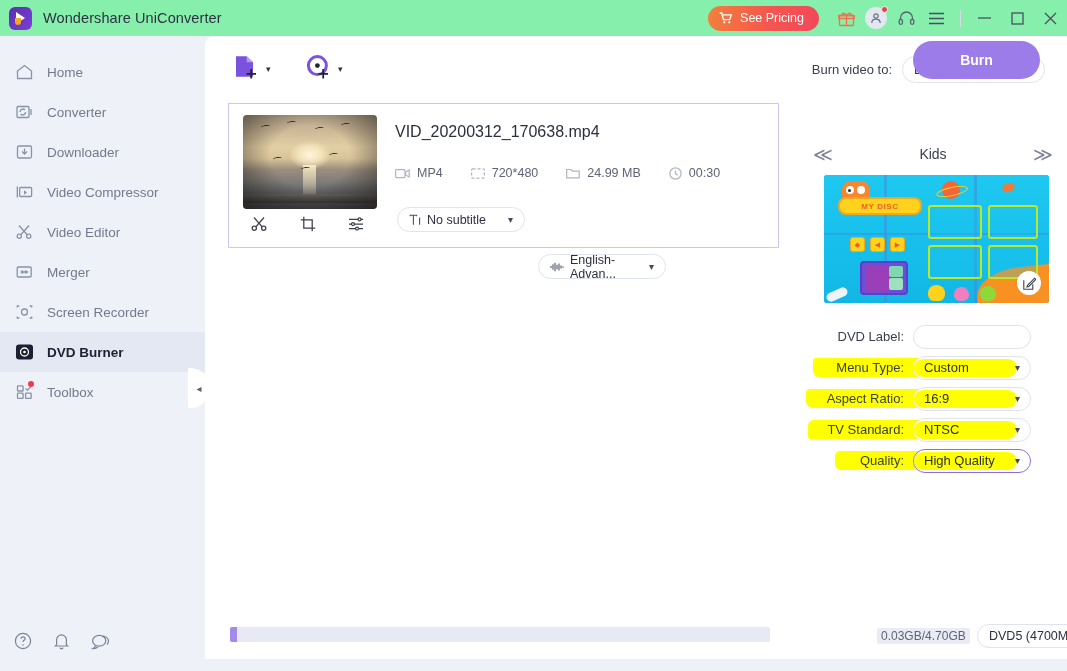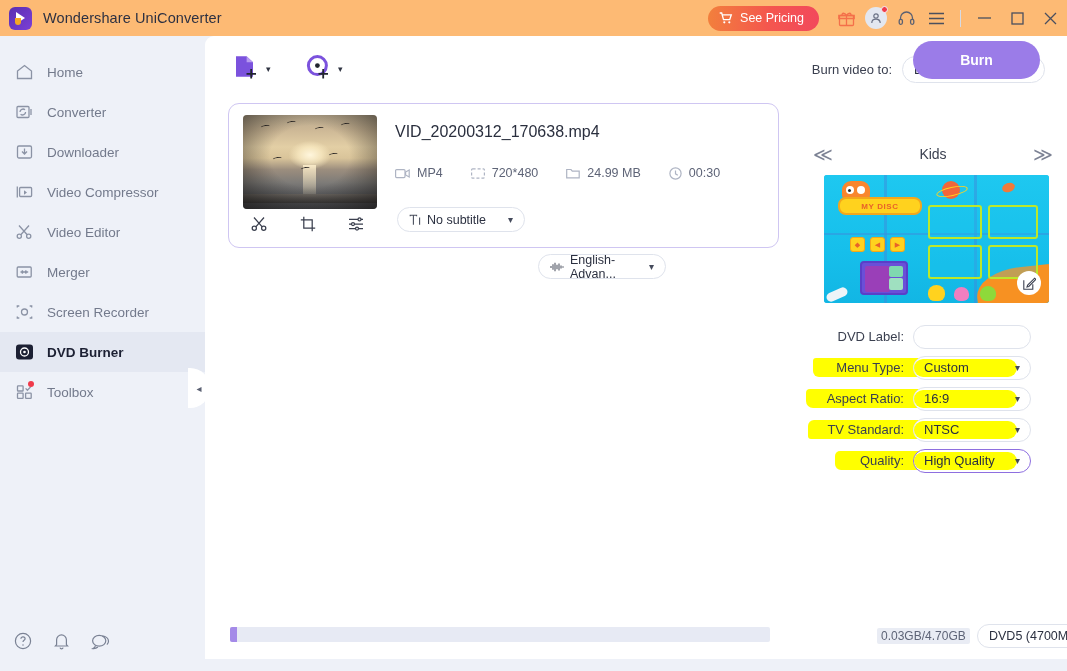--- a/index.html
+++ b/index.html
@@ -7,21 +7,21 @@
     width: 1067px; height: 671px;
     font-family: "Liberation Sans", sans-serif;
     background: #eef1f8;
     overflow: hidden;
   }
   .app { position: relative; width: 1067px; height: 671px; background: #eef1f8; }
 
   
   .titlebar {
     position: absolute; top: 0; left: 0; width: 1067px; height: 36px;
-    background: #fdba74; display: flex; align-items: center;
+    background: #86efac; display: flex; align-items: center;
   }
   .logo {
     width: 23px; height: 23px; margin-left: 9px; border-radius: 6px;
     background: linear-gradient(135deg,#5b2fb0 0%,#7b3fd6 100%);
     position: relative; flex: none;
   }
   .logo::after {
     content: ""; position: absolute; left: 7px; top: 5px;
     border-left: 9px solid #fff; border-top: 6px solid transparent;
     border-bottom: 6px solid transparent;
@@ -125,21 +125,21 @@
     height: 27px; border: 1px solid #dfe3ec; border-radius: 14px; background: #fff;
     display: flex; align-items: center; padding: 0 11px; font-size: 13px; color: #2b3040;
     position: relative;
   }
   .sel .cv { margin-left: auto; color: #454b5c; font-size: 10px; padding-left: 10px; }
   .burnto .sel { width: 143px; }
 
   
   .file-card {
     position: absolute; left: 23px; top: 67px; width: 551px; height: 145px;
-    background: #fff; border: 1.5px solid #cfc6f2; border-radius: 11px;
+    background: #fff; border: 1.5px solid #cfc6f2; border-radius: 0;
   }
   .thumb {
     position: absolute; left: 14px; top: 11px; width: 134px; height: 94px;
     border-radius: 4px; overflow: hidden;
     background: linear-gradient(180deg,#b9a98e 0%,#cdb896 16%,#e3cfa5 34%,#d9c49a 46%,#9c8e7e 58%,#7d7b78 72%,#5a5b5e 86%,#46474b 100%);
   }
   .thumb .sun {
     position: absolute; left: 46px; top: 26px; width: 42px; height: 28px;
     background: radial-gradient(ellipse at center,#fff6dd 0%,rgba(255,240,200,.65) 40%,rgba(255,230,180,0) 72%);
   }

